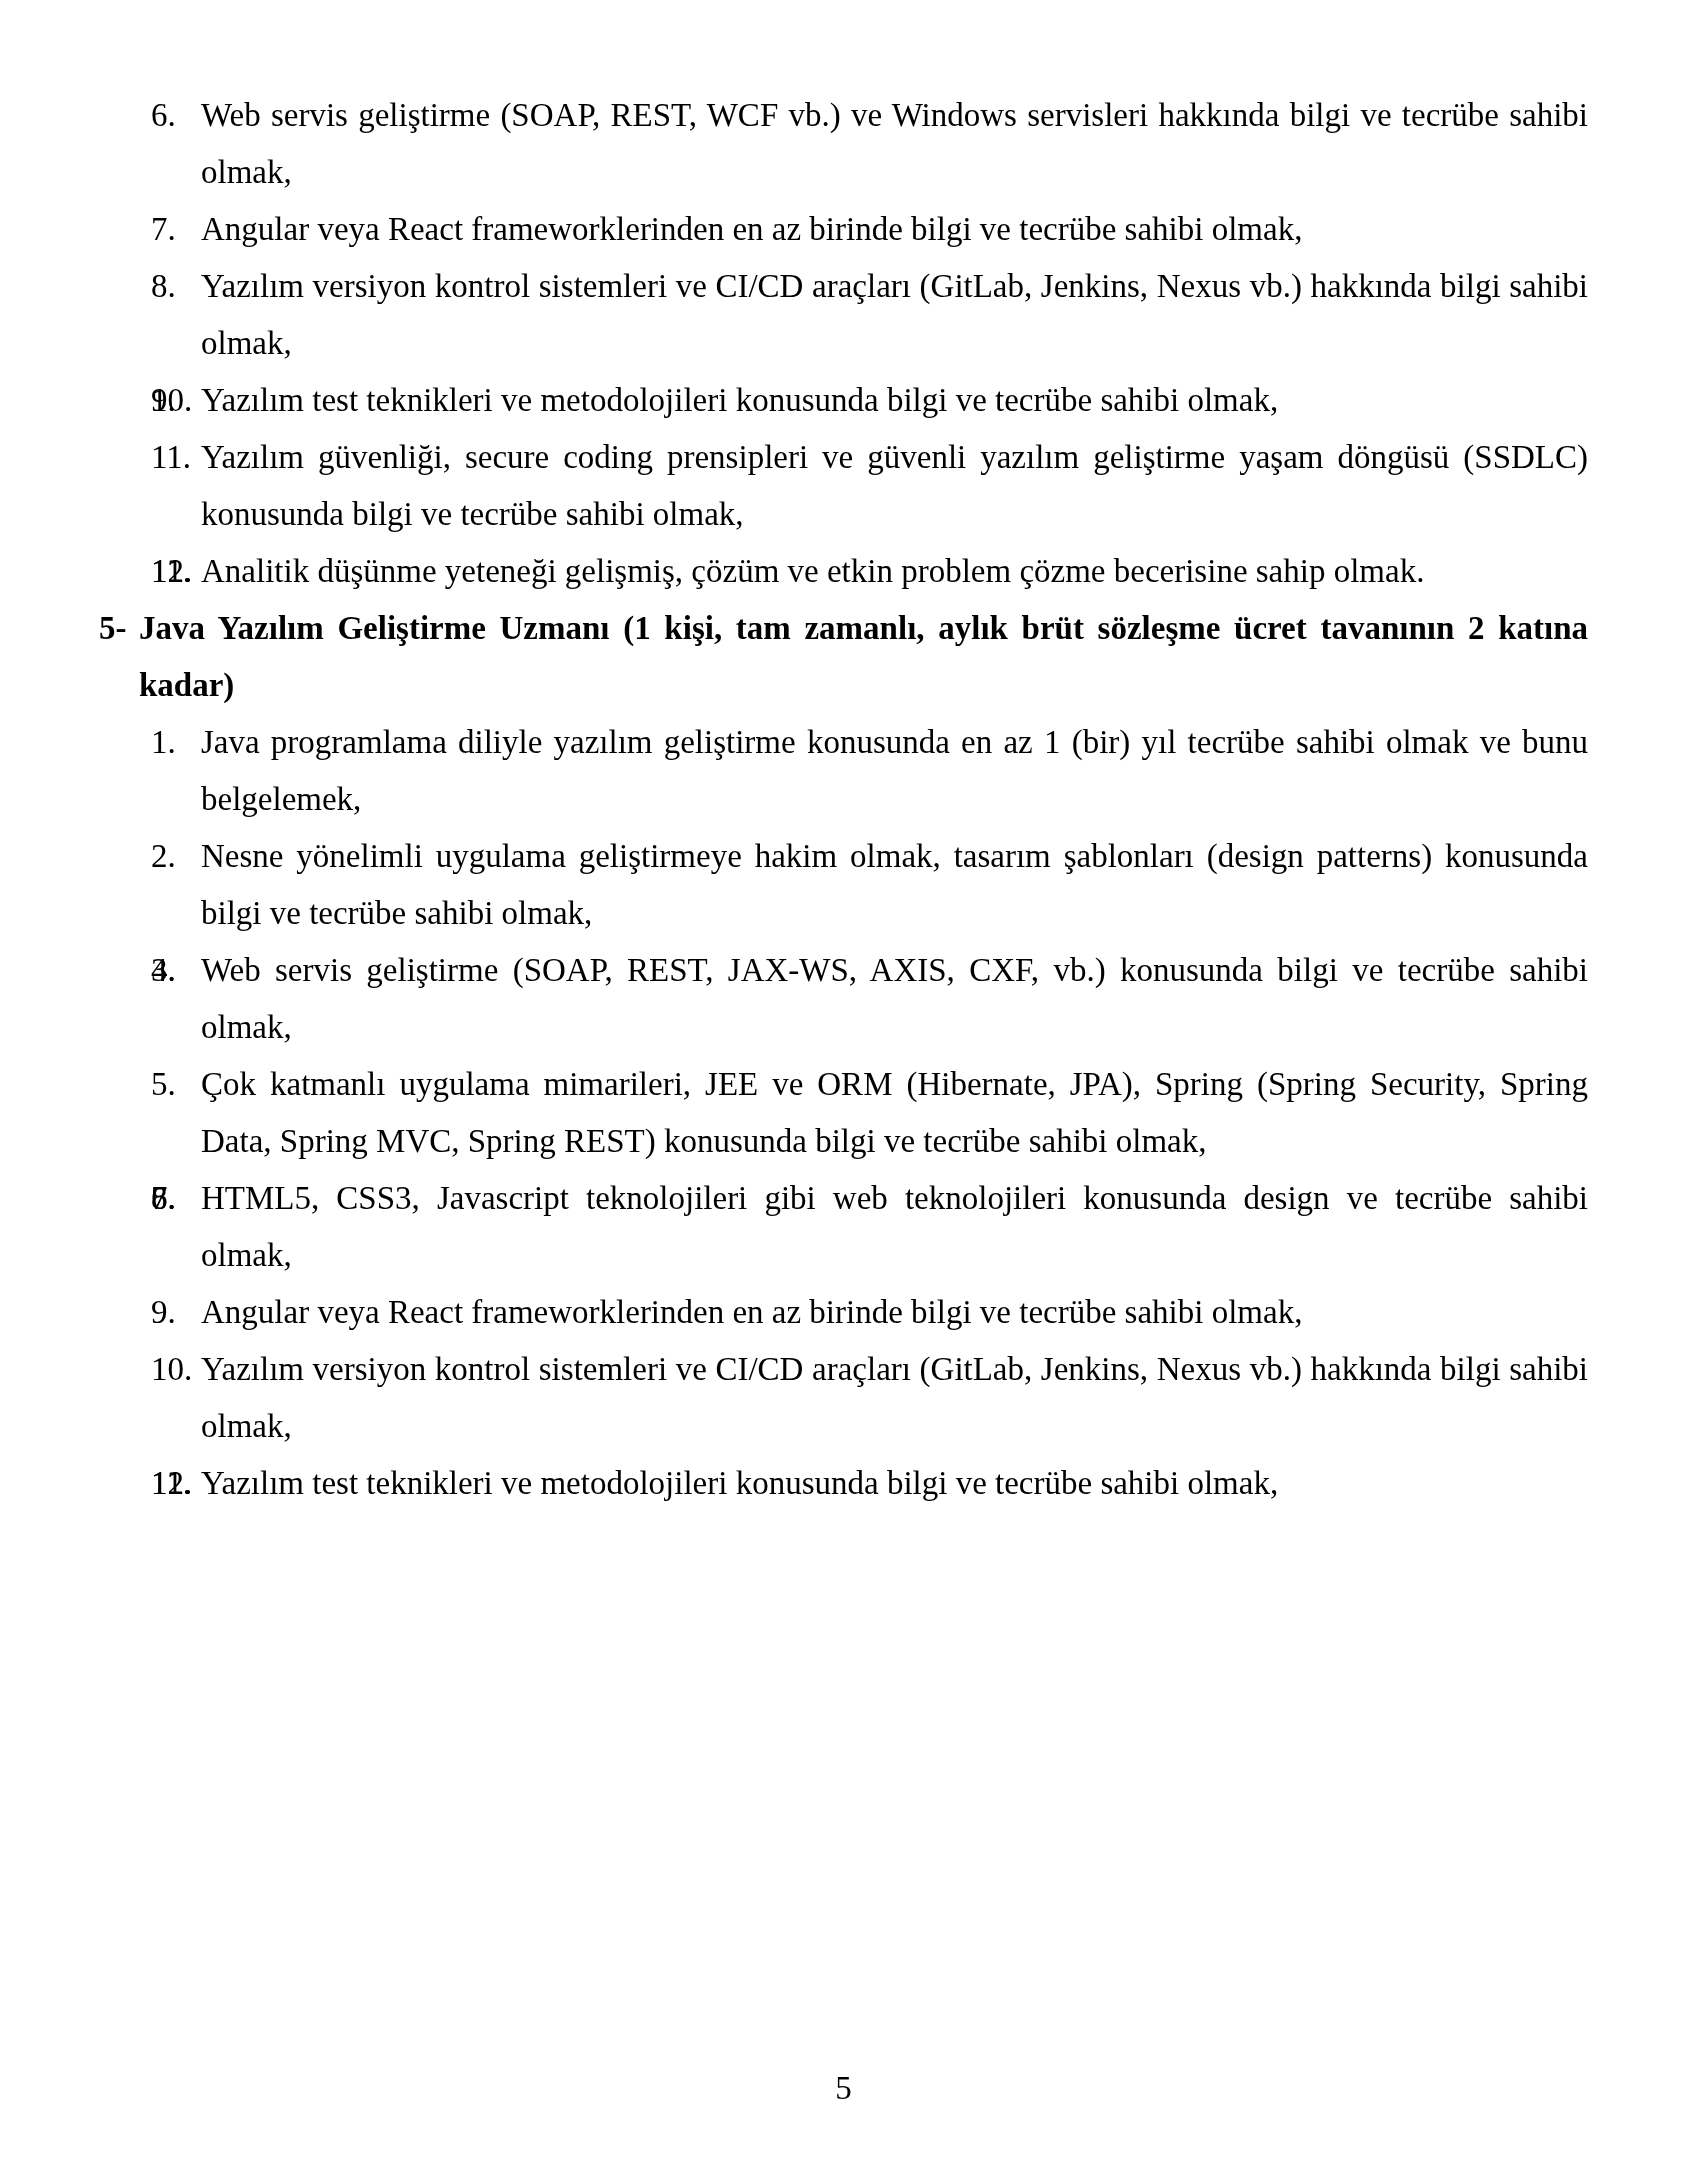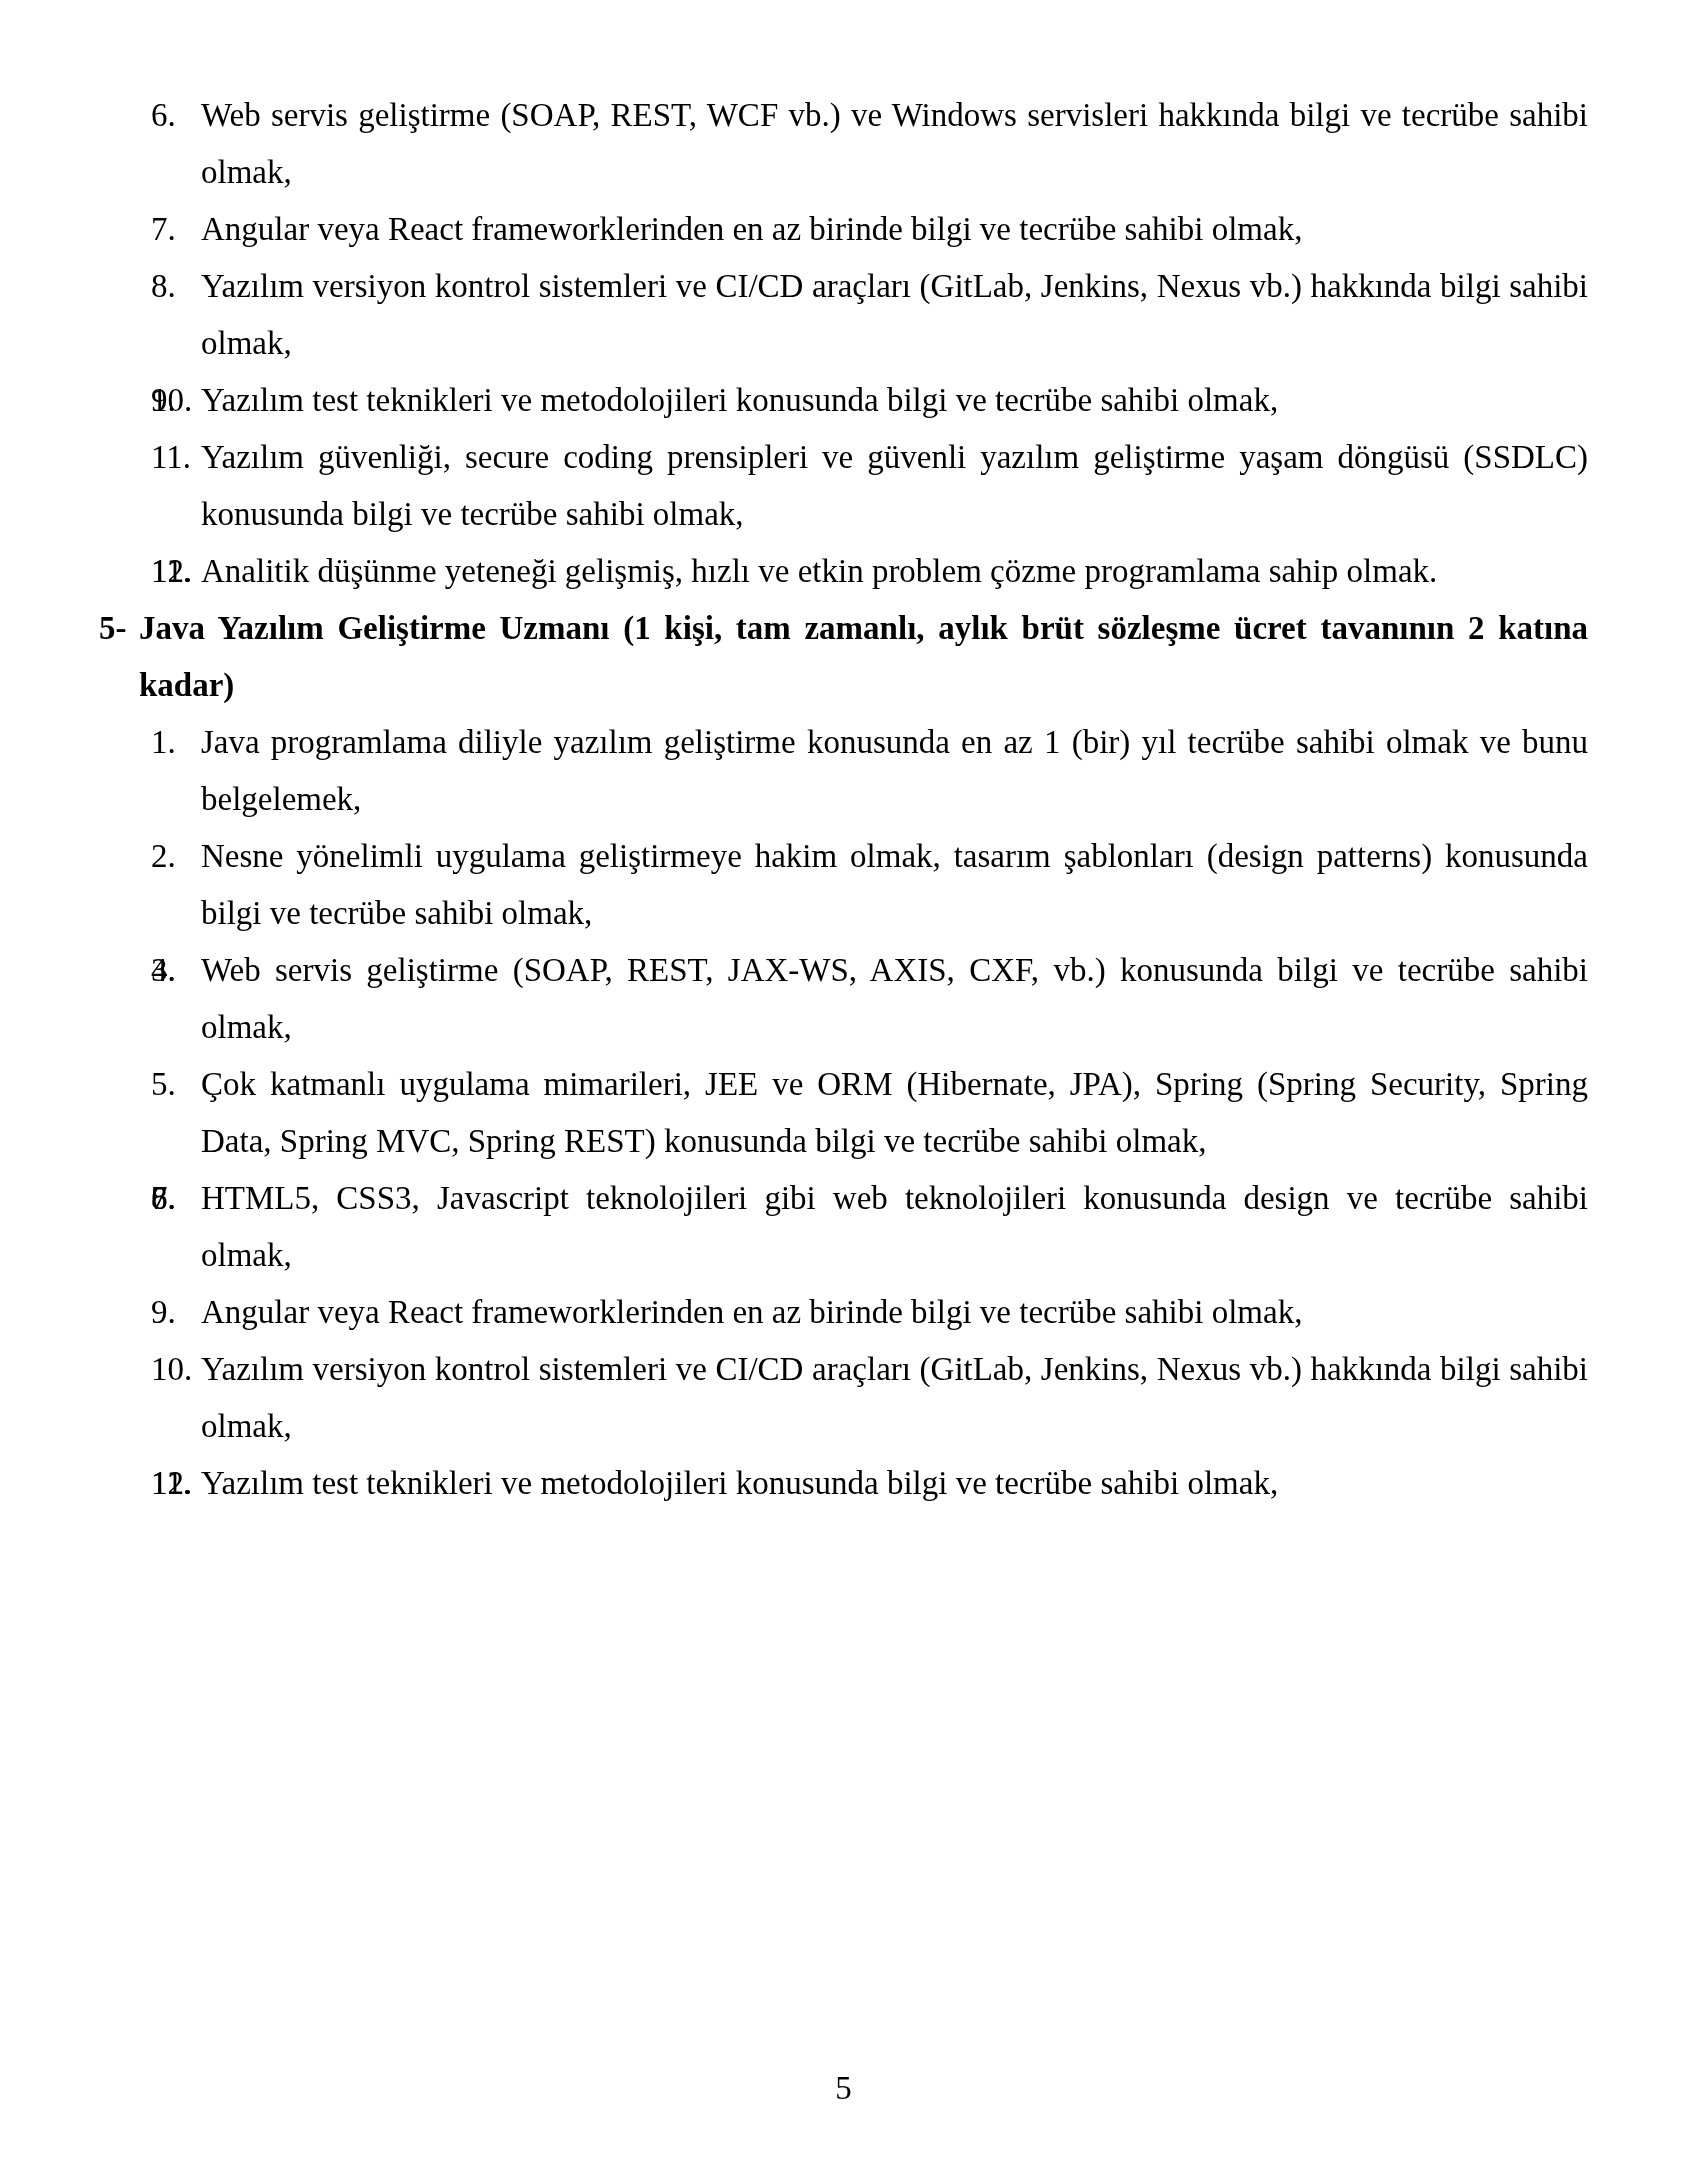--- a/index.html
+++ b/index.html
@@ -74,21 +74,21 @@
     <div class="list-item">
       <span class="num">10.</span><span>Yazılım test teknikleri ve metodolojileri konusunda bilgi ve tecrübe sahibi olmak,</span>
     </div>
     <div class="list-item">
       <span class="num">11.</span><span>Yazılım güvenliği, secure coding prensipleri ve güvenli yazılım geliştirme yaşam döngüsü (SSDLC) konusunda bilgi ve tecrübe sahibi olmak,</span>
     </div>
     <div class="list-item">
       <span class="num">12.</span>
     </div>
     <div class="list-item">
-      <span class="num">11.</span><span>Analitik düşünme yeteneği gelişmiş, hızlı ve etkin problem çözme programlama sahip olmak.</span>
+      <span class="num">11.</span><span>Analitik düşünme yeteneği gelişmiş, çözüm ve etkin problem çözme becerisine sahip olmak.</span>
     </div>
 
     <div class="section-heading">
       <span class="num">5-</span><span>Java Yazılım Geliştirme Uzmanı (1 kişi, tam zamanlı, aylık brüt sözleşme ücret tavanının 2 katına kadar)</span>
     </div>
 
     <div class="list-item">
       <span class="num">1.</span><span>Java programlama diliyle yazılım geliştirme konusunda en az 1 (bir) yıl tecrübe sahibi olmak ve bunu belgelemek,</span>
     </div>
     <div class="list-item">

